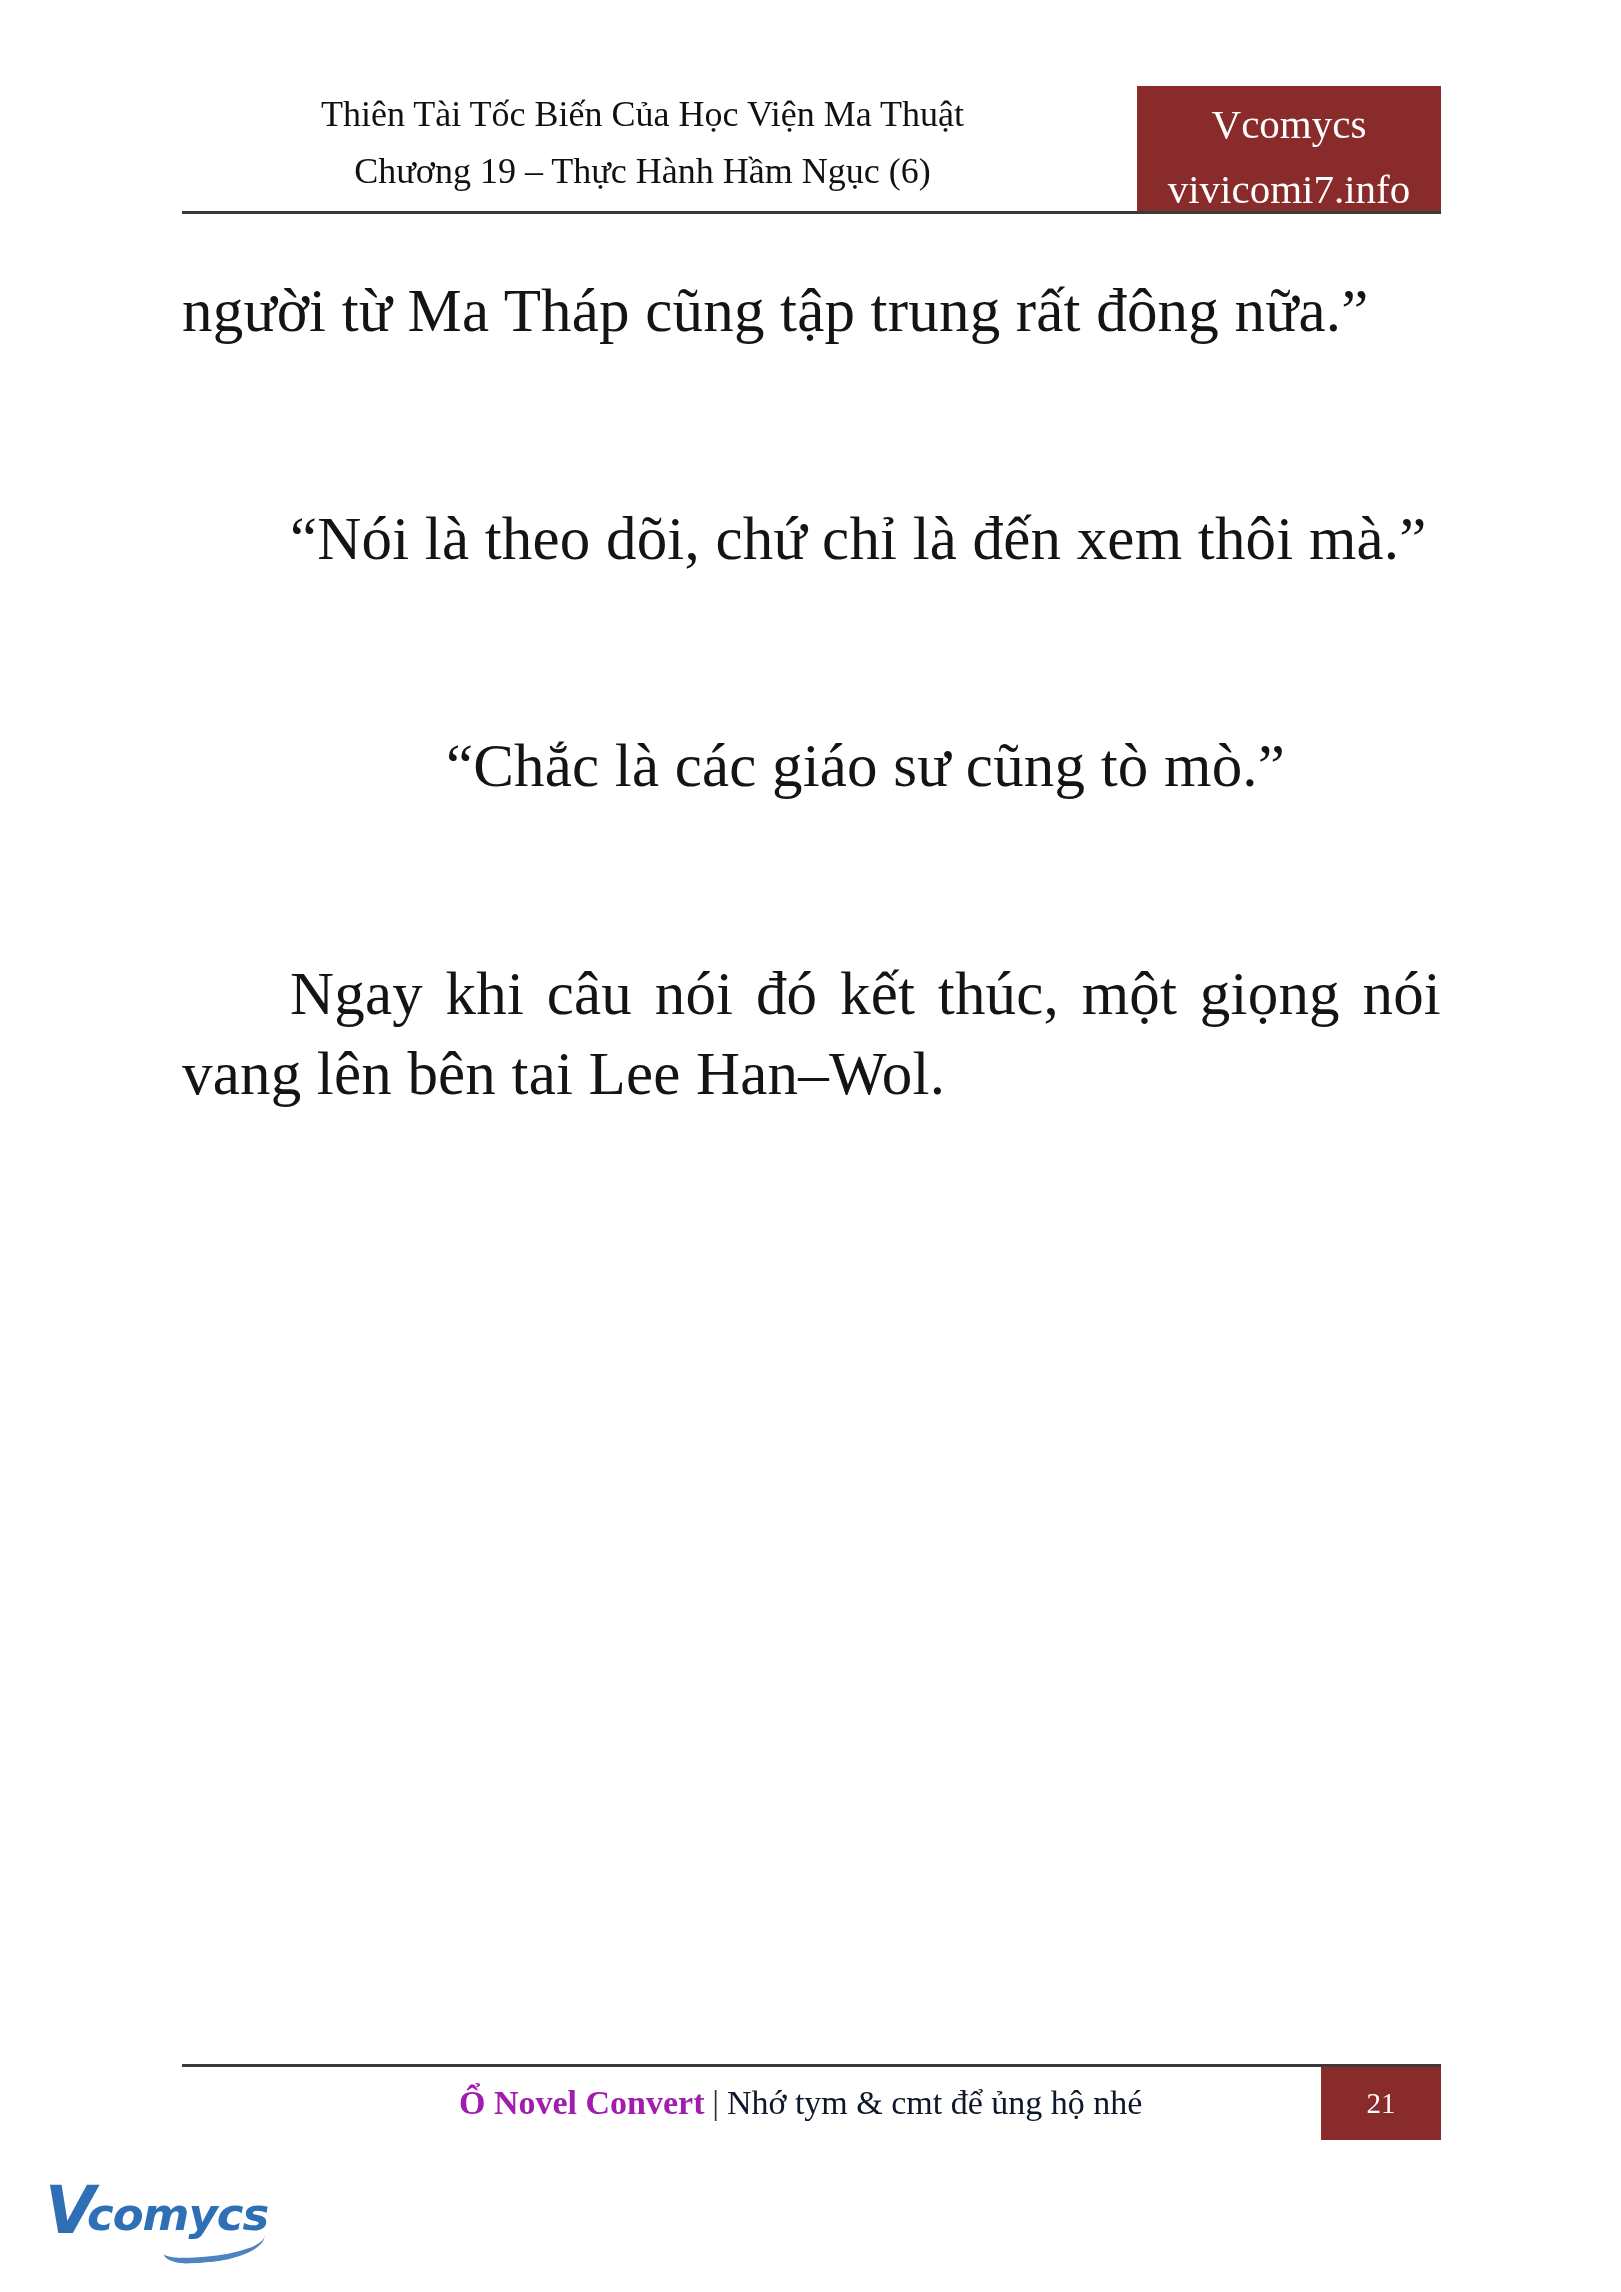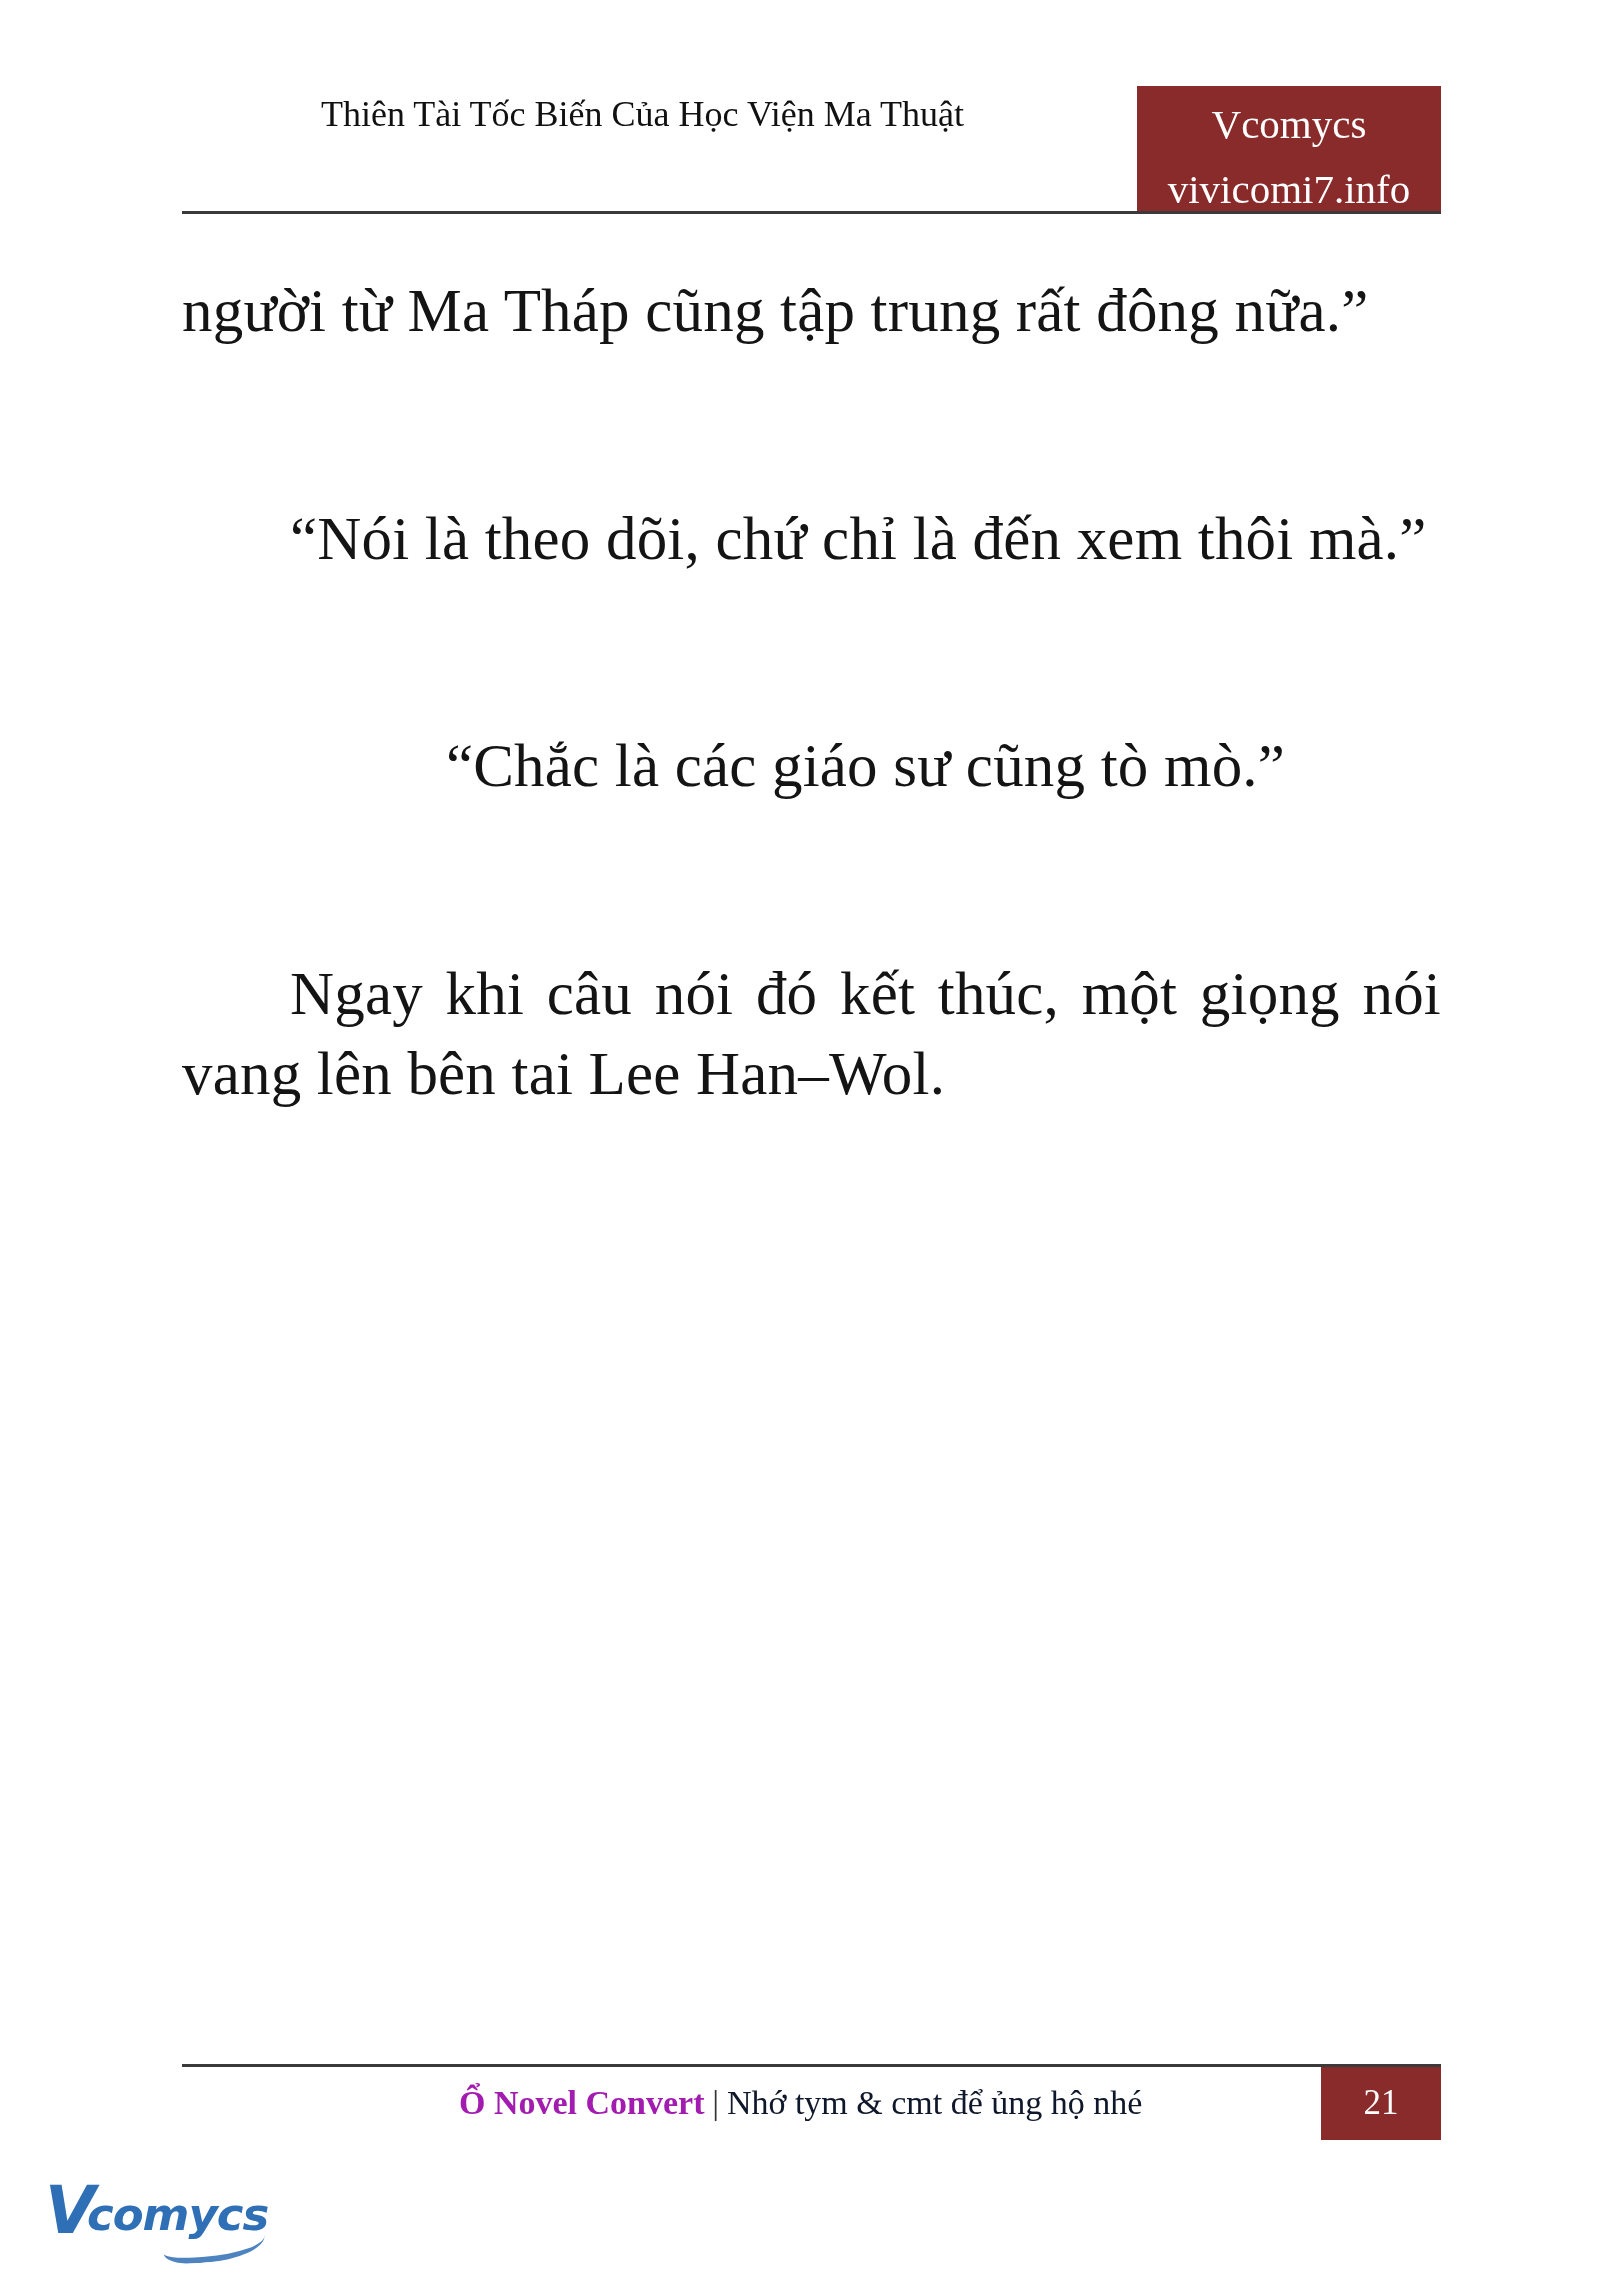--- a/index.html
+++ b/index.html
@@ -128,21 +128,21 @@
     font-weight: normal;
   }
   .page-num {
     position: absolute;
     right: 0;
     top: 2.9px;
     width: 120px;
     height: 73px;
     background: #8a2b2b;
     color: #fff;
-    font-size: 35px;
+    font-size: 29px;
     display: flex;
     align-items: center;
     justify-content: center;
   }
 
   
   .watermark {
     position: absolute;
     left: 45px;
     top: 2172px;
@@ -184,20 +184,21 @@
   }
 </style>
 </head>
 <body>
 
 <div class="page">
 
   <div class="header">
     <div class="header-title-block">
       <div>Thiên Tài Tốc Biến Của Học Viện Ma Thuật</div>
+      <div>Chương 19 – Thực Hành Hầm Ngục (6)</div>
     </div>
     <div class="header-badge">
       <div>Vcomycs</div>
       <div>vivicomi7.info</div>
     </div>
     <div class="header-rule"></div>
   </div>
 
   <div class="content">
     <p class="para">người từ Ma Tháp cũng tập trung rất đông nữa.”</p>

